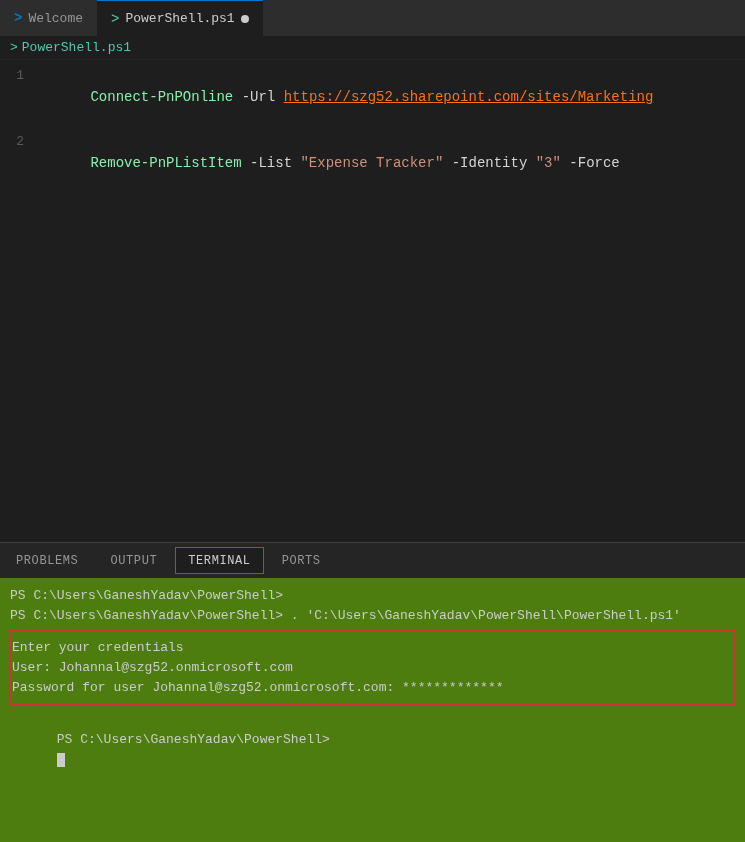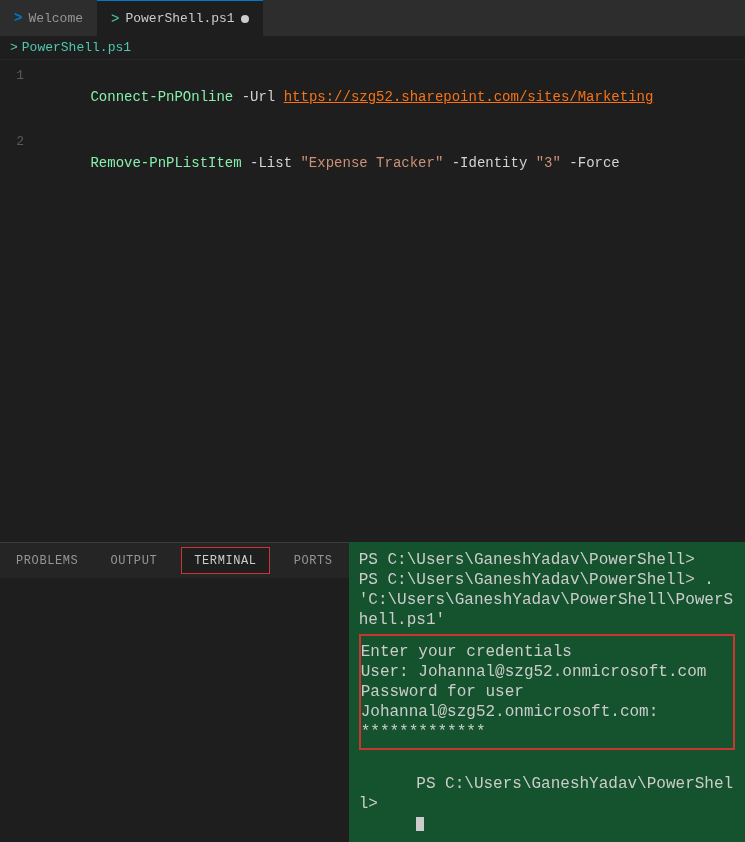--- a/index.html
+++ b/index.html
@@ -119,21 +119,21 @@
 
     .code-cmd { color: #86efac; }
     .code-url { color: #f97316; text-decoration: underline; }
     .code-string { color: #ce9178; }
 
     
     .terminal-panel {
       background: #1e1e1e;
       flex-shrink: 0;
       display: flex;
-      flex-direction: row;
+      flex-direction: column;
       height: 300px;
     }
 
     .panel-tabs {
       display: flex;
       align-items: center;
       background: #252526;
       height: 36px;
       border-top: 1px solid #3c3c3c;
       flex-shrink: 0;
@@ -147,30 +147,30 @@
       font-size: 12px;
       color: #969696;
       cursor: pointer;
       letter-spacing: 0.05em;
     }
 
     .panel-tab.active {
       color: #cccccc;
       border: 1px solid #cc3333;
       background: #1e1e1e;
-      margin: 4px 8px;
+      margin: 4px 2px;
       height: calc(100% - 8px);
       padding: 8px 12px;
     }
 
     .terminal-content {
       flex: 1;
-      background: #14532d;
+      background: #4d7c0f;
       padding: 8px 10px;
-      font-size: 16px;
+      font-size: 13px;
       color: #cccccc;
       overflow-y: auto;
     }
 
     .terminal-line {
       line-height: 20px;
       white-space: pre-wrap;
       word-break: break-all;
     }
 

